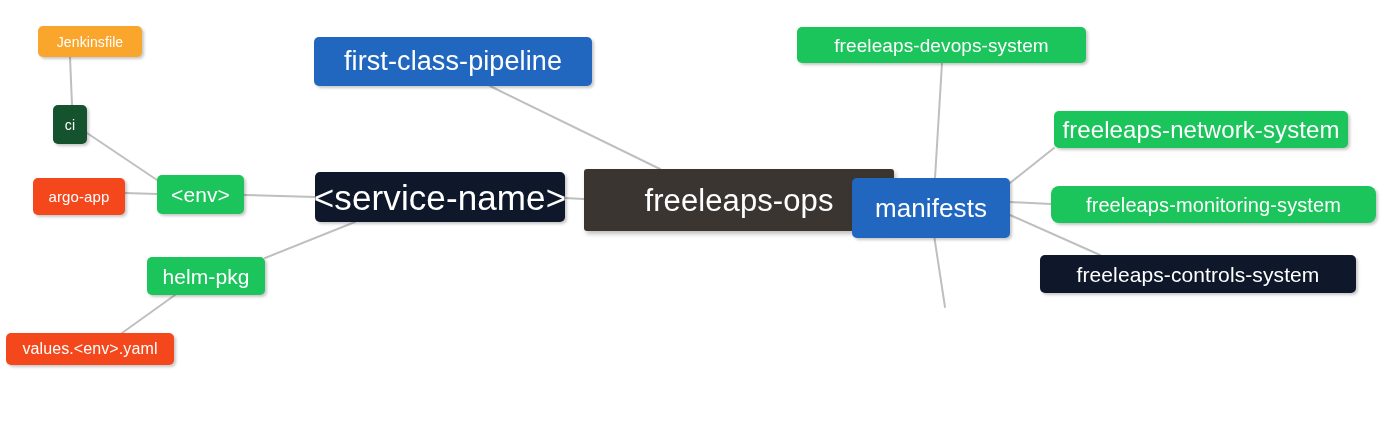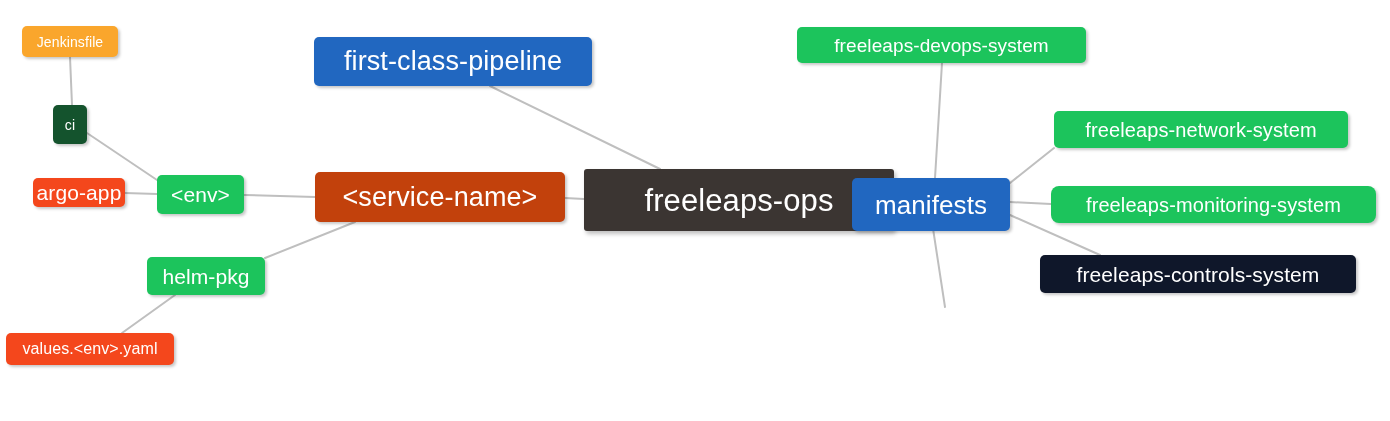--- a/index.html
+++ b/index.html
@@ -58,27 +58,27 @@
       <line x1="175" y1="295" x2="122" y2="333" stroke="#bfbfbf" stroke-width="2" stroke-linecap="round"></line>
       <line x1="565" y1="198" x2="584" y2="199" stroke="#bfbfbf" stroke-width="2" stroke-linecap="round"></line>
       <line x1="490" y1="86" x2="660" y2="169" stroke="#bfbfbf" stroke-width="2" stroke-linecap="round"></line>
       <line x1="841" y1="200" x2="852" y2="200" stroke="#bfbfbf" stroke-width="2" stroke-linecap="round"></line>
       <line x1="935" y1="178" x2="942" y2="63" stroke="#bfbfbf" stroke-width="2" stroke-linecap="round"></line>
       <line x1="1010" y1="183" x2="1054" y2="148" stroke="#bfbfbf" stroke-width="2" stroke-linecap="round"></line>
       <line x1="1010" y1="202" x2="1051" y2="204" stroke="#bfbfbf" stroke-width="2" stroke-linecap="round"></line>
       <line x1="1010" y1="215" x2="1100" y2="255" stroke="#bfbfbf" stroke-width="2" stroke-linecap="round"></line>
       <line x1="932" y1="222" x2="945" y2="307" stroke="#bfbfbf" stroke-width="2" stroke-linecap="round"></line>
     </svg>
-<div class="node" style="left: 22px; top: 26px; width: 96px; height: 31px; background: rgb(250, 166, 44); font-size: 14px;">Jenkinsfile</div>
+<div class="node" style="left: 38px; top: 26px; width: 104px; height: 31px; background: rgb(250, 166, 44); font-size: 14px;">Jenkinsfile</div>
     <div class="node" style="left: 53px; top: 105px; width: 34px; height: 39px; background: #14532d; font-size: 14px;">ci</div>
-    <div class="node" style="left: 33px; top: 178px; width: 92px; height: 29px; background: rgb(244, 71, 28); font-size: 21px; text-align: right;">argo-app</div>
+    <div class="node" style="left: 33px; top: 178px; width: 92px; height: 37px; background: rgb(244, 71, 28); font-size: 15px; text-align: right;">argo-app</div>
     <div class="node" style="left: 157px; top: 175px; width: 87px; height: 39px; background: rgb(28, 196, 92); font-size: 21px;">&lt;env&gt;</div>
     <div class="node" style="left: 147px; top: 257px; width: 118px; height: 38px; background: rgb(28, 196, 92); font-size: 21px;">helm-pkg</div>
     <div class="node" style="left: 6px; top: 333px; width: 168px; height: 32px; background: rgb(244, 71, 28); font-size: 16px;">values.&lt;env&gt;.yaml</div>
     <div class="node" style="left: 314px; top: 37px; width: 278px; height: 49px; background: rgb(33, 103, 192); font-size: 27px;">first-class-pipeline</div>
-    <div class="node" style="left: 315px; top: 172px; width: 250px; height: 50px; background: #c2410c; font-size: 27px;">&lt;service-name&gt;</div>
+    <div class="node" style="left: 315px; top: 172px; width: 250px; height: 50px; background: #0f172a; font-size: 35px;">&lt;service-name&gt;</div>
     <div class="node root" style="left: 584px; top: 169px; width: 310px; height: 62px; background: rgb(59, 53, 50); font-size: 31px;">freeleaps-ops</div>
-    <div class="node" style="left: 852px; top: 178px; width: 158px; height: 53px; background: rgb(33, 103, 192); font-size: 26px;">manifests</div>
+    <div class="node" style="left: 852px; top: 178px; width: 158px; height: 60px; background: rgb(33, 103, 192); font-size: 26px;">manifests</div>
     <div class="node" style="left: 797px; top: 27px; width: 289px; height: 36px; background: rgb(28, 196, 92); font-size: 19px;">freeleaps-devops-system</div>
-    <div class="node" style="left: 1054px; top: 111px; width: 294px; height: 37px; background: rgb(28, 196, 92); font-size: 20px;">freeleaps-network-system</div>
+    <div class="node" style="left: 1054px; top: 111px; width: 294px; height: 37px; background: rgb(28, 196, 92); font-size: 24px;">freeleaps-network-system</div>
     <div class="node" style="left: 1051px; top: 186px; width: 325px; height: 37px; background: rgb(28, 196, 92); font-size: 20px; border-radius: 8px;">freeleaps-monitoring-system</div>
     <div class="node" style="left: 1040px; top: 255px; width: 316px; height: 38px; background: #0f172a; font-size: 21px;">freeleaps-controls-system</div>
   </div>
 
 </body></html>

